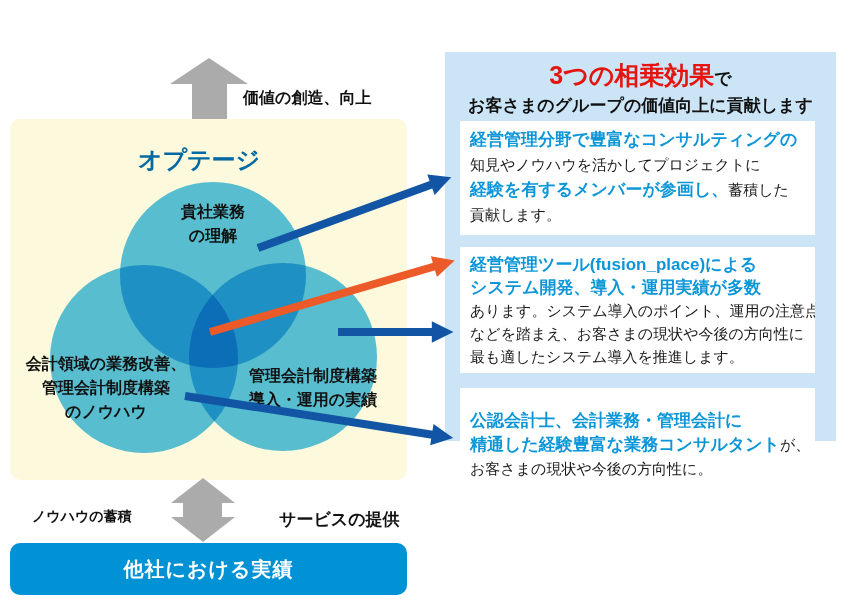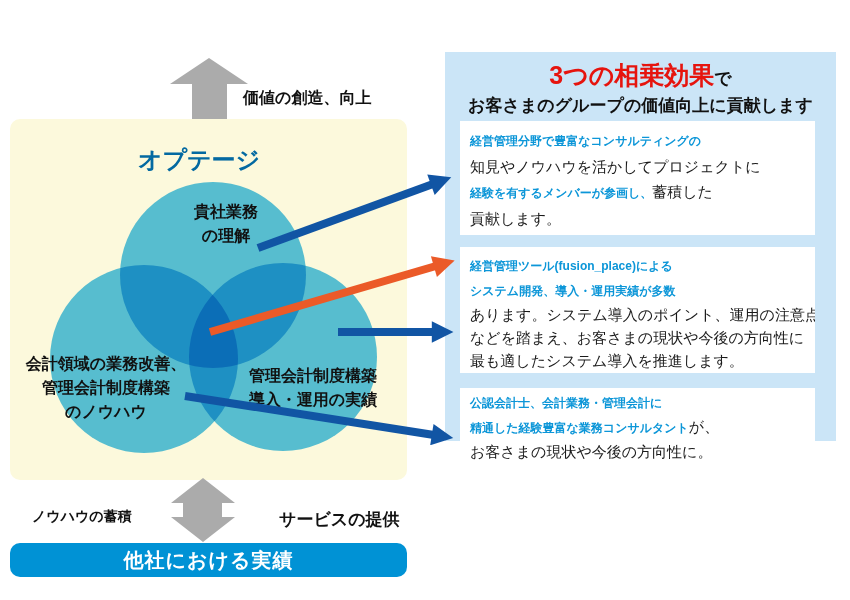--- a/index.html
+++ b/index.html
@@ -14,51 +14,51 @@
 
   
   .optage-area{position:absolute;left:10px;top:119px;width:397px;height:361px;}
   .optage-area svg{position:absolute;left:0;top:0;}
   .company-title{position:absolute;left:199px;top:144px;transform:translateX(-50%);
     font-size:24px;font-weight:700;color:#0369a1;white-space:nowrap;}
 
   .circle-label{position:absolute;transform:translateX(-50%);text-align:center;
     color:#111;font-size:16px;font-weight:700;white-space:nowrap;}
   .circle-label .rline{line-height:24px;}
-  .label-top{left:213px;top:200px;margin-left:13px;}
+  .label-top{left:213px;top:200px;}
   .label-left{left:106px;top:352px;}
   .label-right{left:313px;top:364px;}
 
   
   .flow-label{position:absolute;color:#111;font-size:16px;font-weight:700;white-space:nowrap;}
   .value-label{left:243px;top:88px;}
   .knowhow-label{left:32px;top:508px;font-size:14px;}
   .service-label{left:262px;top:508px;font-size:17px;margin-left:17px;}
 
   
-  .others-box{position:absolute;left:10px;top:543px;width:397px;height:34px;
+  .others-box{position:absolute;left:10px;top:543px;width:397px;height:52px;
     background:var(--bottom_blue);border-radius:10px;display:flex;align-items:center;justify-content:center;}
   .others-box span{color:#ffffff;font-size:20px;font-weight:700;letter-spacing:1px;}
 
   
   .synergy-panel{position:absolute;left:445px;top:52px;width:391px;height:389px;background:var(--panel_bg);}
   .panel-title{padding-top:8px;text-align:center;white-space:nowrap;line-height:30px;}
   .panel-title .red{color:var(--title_red);font-size:25px;font-weight:700;}
   .panel-title .tail{color:#111;font-size:17px;font-weight:700;}
   .panel-sub{text-align:center;color:#111;font-size:17px;font-weight:700;line-height:24px;white-space:nowrap;}
 
   .info-box{position:absolute;left:15px;width:355px;background:#ffffff;padding:6px 10px;overflow:hidden;}
   .box-1{top:69px;height:114px;}
   .box-2{top:195px;height:126px;}
-  .box-3{top:336px;height:92px;padding-top:2px;}
+  .box-3{top:336px;height:92px;padding-top:21px;}
   .info-box .rline{white-space:nowrap;}
   .box-1 .rline{line-height:25px;}
   .box-2 .rline{line-height:23px;}
   .box-3 .rline{line-height:24px;}
-  .seg-hl{color:var(--hl_blue);font-weight:700;font-size:12px;}
+  .seg-hl{color:var(--hl_blue);font-weight:700;font-size:17px;}
   .seg-txt{color:#1a1a1a;font-weight:500;font-size:15px;}
 
   
   .arrows-overlay{position:absolute;left:0;top:0;pointer-events:none;}
 </style>
 </head>
 <body>
 
 <div class="stage">
 

